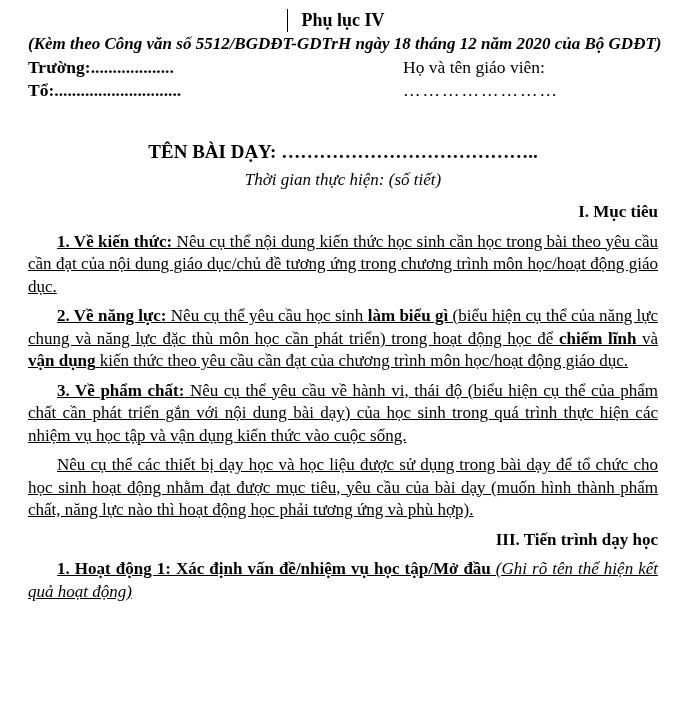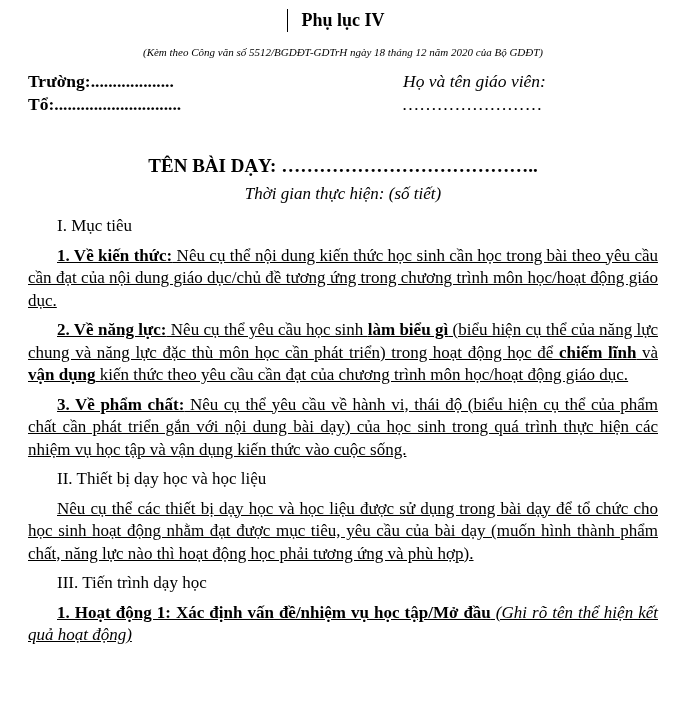--- a/index.html
+++ b/index.html
@@ -12,29 +12,29 @@
     position:relative;
     width:687px;height:641px;
     box-sizing:border-box;
     padding:8px 29px 0 28px;
     background:#ffffff;
   }
   p{margin:0;}
   .center{text-align:center;}
   .appendix{font-size:18px;line-height:24px;font-weight:bold;}
   .doc-title{font-size:19.5px;line-height:26px;font-weight:bold;margin-top:10px;letter-spacing:.2px;}
-  .doc-subtitle{font-size:11px;line-height:24px;font-style:italic;margin-top:8px;white-space:nowrap;}
-  .info-row{display:flex;justify-content:space-between;margin-top:6px;font-size:17.5px;line-height:23px;}
+  .doc-subtitle{font-size:17px;line-height:24px;font-style:italic;margin-top:0;white-space:nowrap;font-weight:bold;}
+  .info-row{display:flex;justify-content:space-between;margin-top:0;font-size:17.5px;line-height:23px;}
   .info-left{font-weight:bold;}
-  .info-right{width:255px;text-align:left;font-style:italic;}
+  .info-right{width:255px;text-align:left;}
   .info-right .dots{letter-spacing:2px;}
   .lesson-title{font-size:19px;line-height:24px;font-weight:bold;margin-top:38px;}
   .subject-line{font-size:17px;line-height:22px;margin-top:6px;}
   .duration-line{font-size:17px;line-height:22px;margin-top:5px;font-style:italic;}
-  .heading{font-size:17px;line-height:22.5px;font-weight:normal;margin:10px 0 0 29px;}
+  .heading{font-size:17px;line-height:22.5px;font-weight:bold;margin:10px 0 0 29px;text-align:right;}
   .heading.h2{margin-top:7px;}
   .para{
     font-size:17px;line-height:22.5px;
     text-align:justify;text-indent:29px;
     margin-top:7px;
     text-decoration:underline;
   }
   .caret{
     position:absolute;left:287px;top:9px;
     width:1px;height:23px;background:#000;
@@ -69,21 +69,20 @@
   <p class="center duration-line">Thời gian thực hiện: (số tiết)</p>
 
   <p class="heading">I. Mục tiêu</p>
 
   <p class="para"><b>1. Về kiến thức:</b><span> Nêu cụ thể nội dung kiến thức học sinh cần học trong bài theo yêu cầu cần đạt của nội dung giáo dục/chủ đề tương ứng trong chương trình môn học/hoạt động giáo dục.</span></p>
 
   <p class="para"><b>2. Về năng lực:</b><span> Nêu cụ thể yêu cầu học sinh </span><b>làm biểu gì</b><span> (biểu hiện cụ thể của năng lực chung và năng lực đặc thù môn học cần phát triển) trong hoạt động học để </span><b>chiếm lĩnh</b><span> và </span><b>vận dụng</b><span> kiến thức theo yêu cầu cần đạt của chương trình môn học/hoạt động giáo dục.</span></p>
 
   <p class="para"><b>3. Về phẩm chất:</b><span> Nêu cụ thể yêu cầu về hành vi, thái độ (biểu hiện cụ thể của phẩm chất cần phát triển gắn với nội dung bài dạy) của học sinh trong quá trình thực hiện các nhiệm vụ học tập và vận dụng kiến thức vào cuộc sống.</span></p>
 
-  <p class="heading h2">II. Thiết bị dạy học và học liệu</p>
 
   <p class="para">Nêu cụ thể các thiết bị dạy học và học liệu được sử dụng trong bài dạy để tổ chức cho học sinh hoạt động nhằm đạt được mục tiêu, yêu cầu của bài dạy (muốn hình thành phẩm chất, năng lực nào thì hoạt động học phải tương ứng và phù hợp).</p>
 
   <p class="heading h2">III. Tiến trình dạy học</p>
 
   <p class="para"><b>1. Hoạt động 1: Xác định vấn đề/nhiệm vụ học tập/Mở đầu</b><i> (Ghi rõ tên thể hiện kết quả hoạt động)</i></p>
 
 </div>
 
 </body></html>

